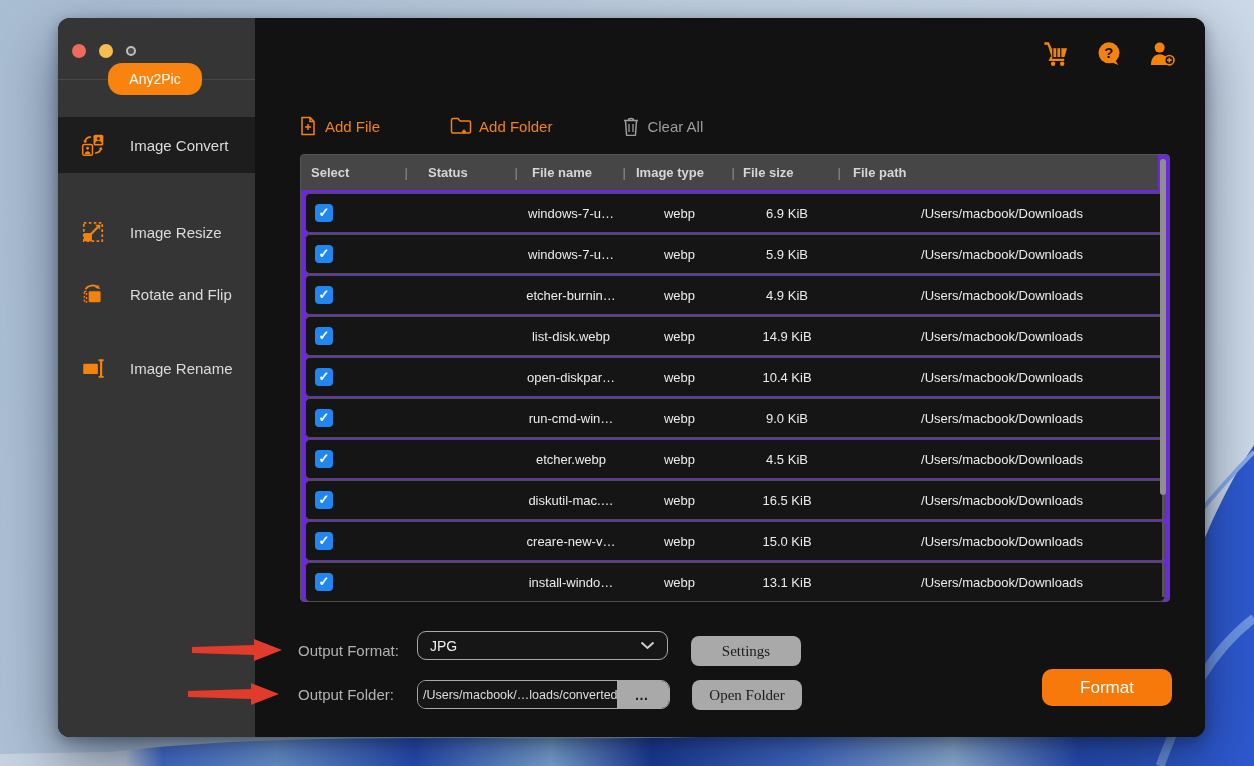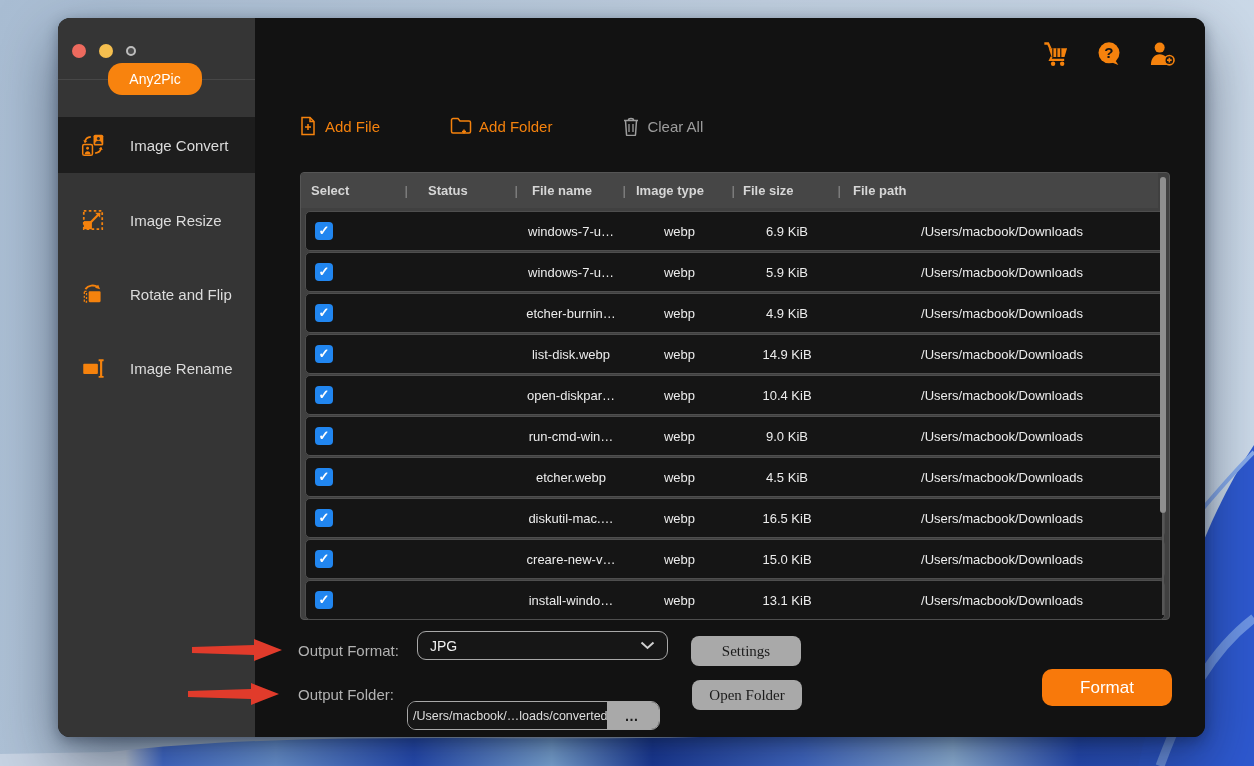--- a/index.html
+++ b/index.html
@@ -49,22 +49,22 @@
   .topbar-icons .tbtn { width:30px; height:30px; display:flex; align-items:center; justify-content:center; cursor:pointer; }
 
   
   .toolbar { position:absolute; left:240px; top:98px; display:flex; align-items:center; }
   .tool { display:flex; align-items:center; gap:7px; margin-right:70px; cursor:pointer; font-size:15px; }
   .tool.orange { color:#f5820d; }
   .tool.gray { color:#9d9d9d; }
 
   
   .table {
-    position:absolute; left:242px; top:154px; width:870px; height:448px;
-    border:1px solid #555; border-radius:4px; background:#404040;
+    position:absolute; left:242px; top:136px; width:870px; height:448px;
+    border:1px solid #555; border-radius:4px; background:#6d28d9;
   }
   .thead {
     height:35px; width:calc(100% - 11px); background:#464646; border-radius:3px 0 0 0;
     display:grid; grid-template-columns:105px 110px 108px 109px 106px 1fr;
     align-items:center; color:#d6d6d6; font-size:13px; font-weight:bold;
   }
   .th { display:flex; justify-content:space-between; align-items:center; padding-left:10px; }
   .th .pipe { color:#8f8f8f; font-weight:normal; transform:translateX(2px); }
   .tbody { padding:3px 4px 0 4px; }
   .trow {
@@ -158,21 +158,21 @@
         <circle cx="7" cy="15" r="1.3" fill="#f5820d"></circle>
           <path d="M4.4 20.5 c0-1.8 1.2-2.7 2.6-2.7 s2.6.9 2.6 2.7 z" fill="#f5820d"></path>
         <path d="M10 4.5 C6.5 4.8 4.8 6.5 4.5 9.5" stroke="#f5820d" stroke-width="1.6" fill="none"></path>
         <path d="M3 7.5 L4.5 10.2 L6.8 8.4 Z" fill="#f5820d"></path>
         <path d="M14 19.5 C17.5 19.2 19.2 17.5 19.5 14.5" stroke="#f5820d" stroke-width="1.6" fill="none"></path>
         <path d="M21 16.5 L19.5 13.8 L17.2 15.6 Z" fill="#f5820d"></path>
       </svg>
       <span>Image Convert</span>
     </div>
 
-    <div class="side-item" style="top:174px">
+    <div class="side-item" style="top:186px">
       <svg width="26" height="26" viewBox="0 0 24 24">
         <rect x="3.5" y="3.5" width="17" height="17" fill="none" stroke="#f5820d" stroke-width="1.6" stroke-dasharray="2.4 2.2"></rect>
         <rect x="3.5" y="13" width="7.5" height="7.5" fill="#f5820d"></rect>
         <path d="M9.5 14.5 L17 7" stroke="#f5820d" stroke-width="2"></path>
         <path d="M18.8 5.2 L18.6 10 L13.9 5.4 Z" fill="#f5820d"></path>
       </svg>
       <span>Image Resize</span>
     </div>
 
     <div class="side-item" style="top:322px">
@@ -389,21 +389,21 @@
     <div class="flabel" style="left:43px; top:624px;">Output Format:</div>
     <div class="dropdown" style="left:162px; top:613px;gap:14px;">
       <span>JPG</span>
       <svg width="15" height="9" viewBox="0 0 15 9">
         <path d="M1.5 1.5 L7.5 7 L13.5 1.5" stroke="#cfcfcf" stroke-width="2" fill="none"></path>
       </svg>
     </div>
     <div class="gbtn" style="left:436px; top:618px;">Settings</div>
 
     <div class="flabel" style="left:43px; top:668px;">Output Folder:</div>
-    <div class="folder-group" style="left:152px;margin-top:21px;">
+    <div class="folder-group" style="left:162px;">
       <input value="/Users/macbook/…loads/converted" style="">
       <div class="browse">…</div>
     </div>
     <div class="gbtn" style="left:437px; top:662px;">Open Folder</div>
 
     <div class="start" style="left:787px;">Format</div>
   </div>
 
   <svg class="arrow" style="left:134px; top:619px;" width="90" height="26">
     <polygon points="0,10 62,8 62,2 90,13 62,24 62,18 0,16" fill="#e13b2b"></polygon>

